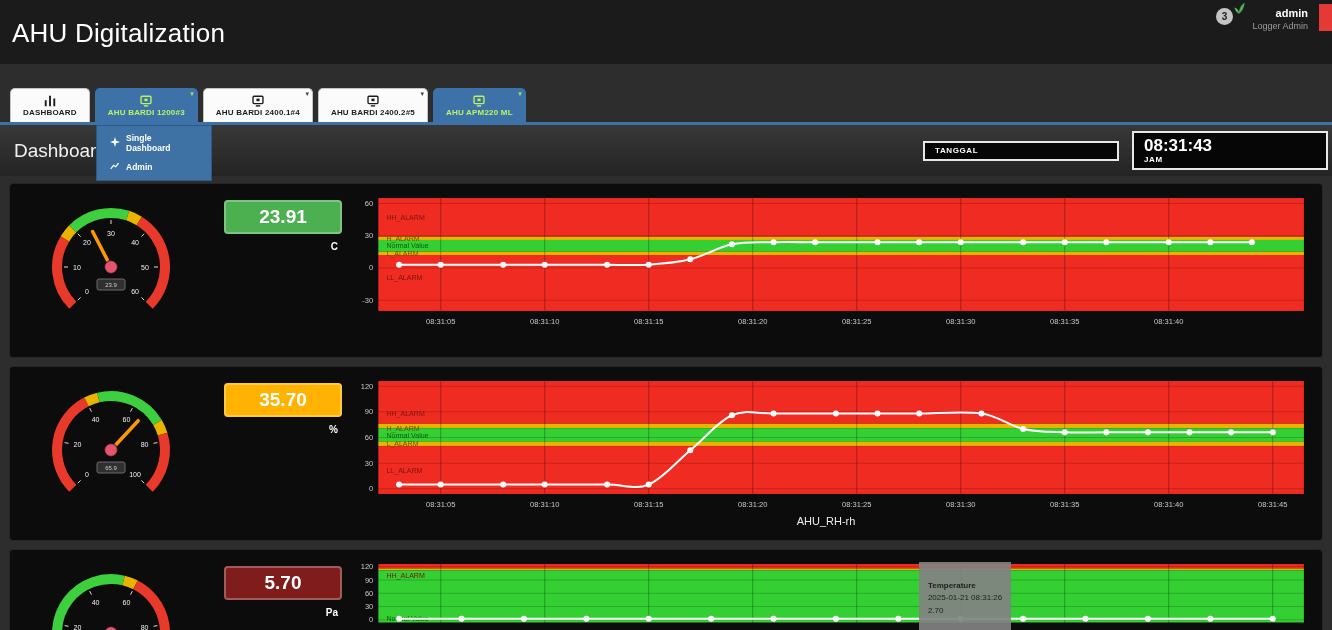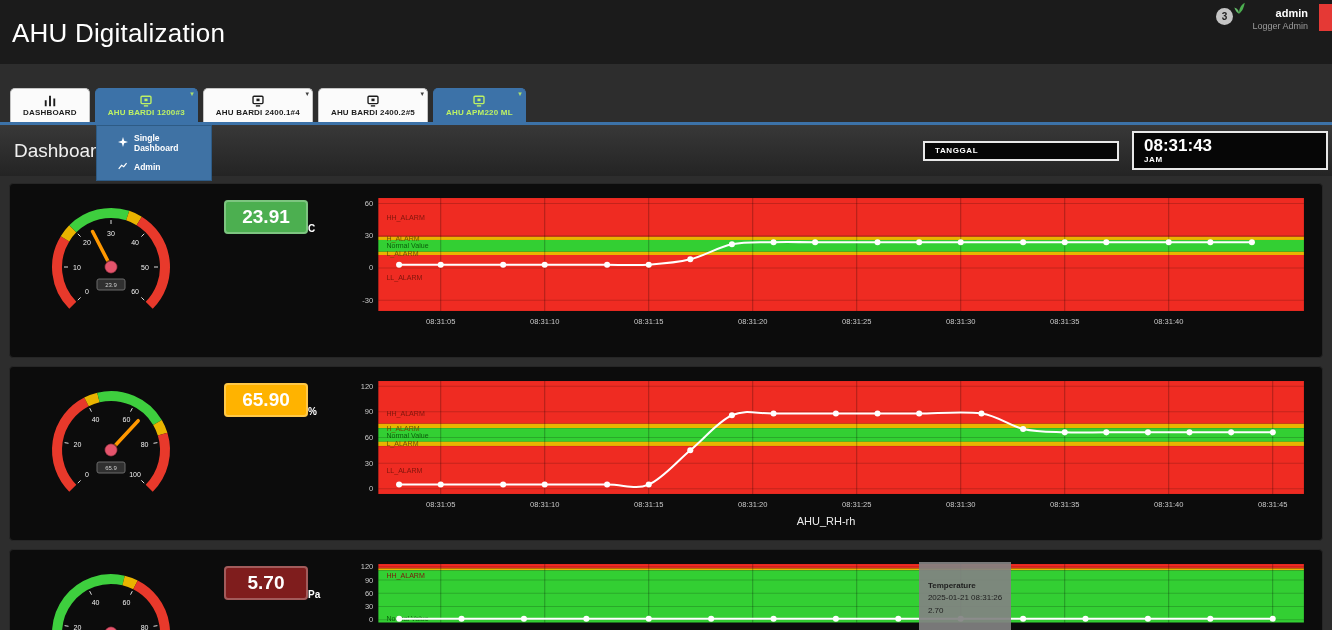--- a/index.html
+++ b/index.html
@@ -29,40 +29,40 @@
     border-radius:5px 5px 0 0;background:#fbfbfb;color:#1c1c1c;
     display:flex;flex-direction:column;align-items:center;justify-content:center;gap:1px;cursor:pointer}
   .tab.active{background:#3c72a8;border-color:#3c72a8;color:#bef264}
   .tab-label{font-size:8px;font-weight:bold;white-space:nowrap;letter-spacing:.2px}
   .tab-icon{width:14px;height:12px;display:block}
   .tab-icon svg{width:100%;height:100%;display:block}
   .caret{position:absolute;top:1px;right:3px;font-size:7px;opacity:.85}
 
   
   .tab-dropdown{position:absolute;left:96px;top:125px;width:116px;background:#3f72a4;
-    border:1px solid #2e5b85;z-index:50;padding:3px 12px}
+    border:1px solid #2e5b85;z-index:50;padding:3px 4px}
   .dropdown-item{display:flex;align-items:center;gap:6px;padding:4px 9px;color:#fff;
     font-size:8.5px;font-weight:bold;cursor:pointer}
   .dropdown-item svg{width:10px;height:10px;flex:0 0 auto}
 
   
   .subheader{height:51px;background:linear-gradient(180deg,#383838,#242424);
     display:flex;align-items:center;padding:0 4px 0 14px;gap:13px}
   .subheader-title{color:#f0f0f0;font-size:19px}
   .flex-spacer{flex:1}
   .datetime-box{background:#060606;border:2px solid #e8e8e8;min-width:196px;padding:3px 10px 4px}
   .dt-value{color:#fff;font-size:17px;font-weight:bold;line-height:1.15}
   .dt-label{color:#fff;font-size:8px;font-weight:bold;letter-spacing:.6px}
 
   
   .panels{padding:7px 9px;display:flex;flex-direction:column;gap:8px}
   .panel{background:#0c0c0c;border:1px solid #262626;border-radius:4px;height:175px;
     display:flex;align-items:flex-start;padding:0 12px 0 16px}
   .gauge-col{flex:0 0 170px;padding-top:5px;display:flex;justify-content:center}
-  .badge-col{flex:0 0 118px;margin-left:28px;padding-top:16px;display:flex;flex-direction:row;}
+  .badge-col{flex:0 0 118px;margin-left:28px;padding-top:16px;display:flex;flex-direction:column;}
   .value-badge{min-width:84px;padding:6px 4px;border-radius:4px;color:#fff;font-size:19px;
     font-weight:bold;text-align:center;box-shadow:inset 0 0 0 2px rgba(255,255,255,.28)}
   .unit-label{align-self:flex-end;margin-top:7px;padding-right:4px;color:#fff;font-size:10px;font-weight:bold}
   .chart-col{flex:1;min-width:0;padding-top:10px;position:relative}
   .chart-svg{width:100%;display:block}
   .chart-title{text-align:center;color:#ececec;font-size:11px;margin-top:1px}
   .chart-tooltip{position:absolute;top:12px;background:rgba(130,130,130,.92);color:#1e1e1e;
     border-radius:0;padding:18px 9px;font-size:8px;line-height:1.55;z-index:20;white-space:nowrap}
   .tt-title{font-weight:bold}
 </style>
@@ -279,21 +279,21 @@
           <text x="108.58140358023468" y="75.18122818863215" font-size="7" fill="#f0f0f0" text-anchor="middle" font-weight="normal">80</text>
           <line x1="108.23401871576777" y1="111.23401871576769" x2="105.40559159102158" y2="108.4055915910215" stroke="#dddddd" stroke-width="1"></line>
           <text x="99.04163056034264" y="104.54163056034258" font-size="7" fill="#f0f0f0" text-anchor="middle" font-weight="normal">100</text>
           <line x1="75" y1="78" x2="102.2" y2="48.7" stroke="#ff9800" stroke-width="3.5" stroke-linecap="round"></line>
           <circle cx="75" cy="78" r="6.5" fill="#e5546c" stroke="rgba(0,0,0,.45)" stroke-width="1.5"></circle>
           <rect x="61" y="90" width="28" height="11" rx="2" fill="#303030" stroke="#6a6a6a" stroke-width="1"></rect>
           <text x="75" y="98" font-size="6" fill="#cfcfcf" text-anchor="middle" font-weight="normal">65.9</text>
         </svg>
       </div>
       <div class="badge-col">
-        <div class="value-badge" style="background: rgb(255, 179, 0);">65.90</div>
+        <div class="value-badge" style="background: rgb(255, 179, 0);">35.70</div>
         <div class="unit-label">%</div>
       </div>
       <div class="chart-col">
         <svg viewBox="0 0 960 136" class="chart-svg">
           <rect x="36" y="4.0" width="918" height="42.4" fill="#ef2b22"></rect>
           <rect x="36" y="46.4" width="918" height="4.2" fill="#e9b400"></rect>
           <rect x="36" y="50.7" width="918" height="13.6" fill="#33cf33"></rect>
           <rect x="36" y="64.2" width="918" height="4.2" fill="#e9b400"></rect>
           <rect x="36" y="68.5" width="918" height="47.5" fill="#ef2b22"></rect>
           <line x1="36" y1="9.09090909090909" x2="954" y2="9.09090909090909" stroke="rgba(0,0,0,0.18)" stroke-width="1"></line>

